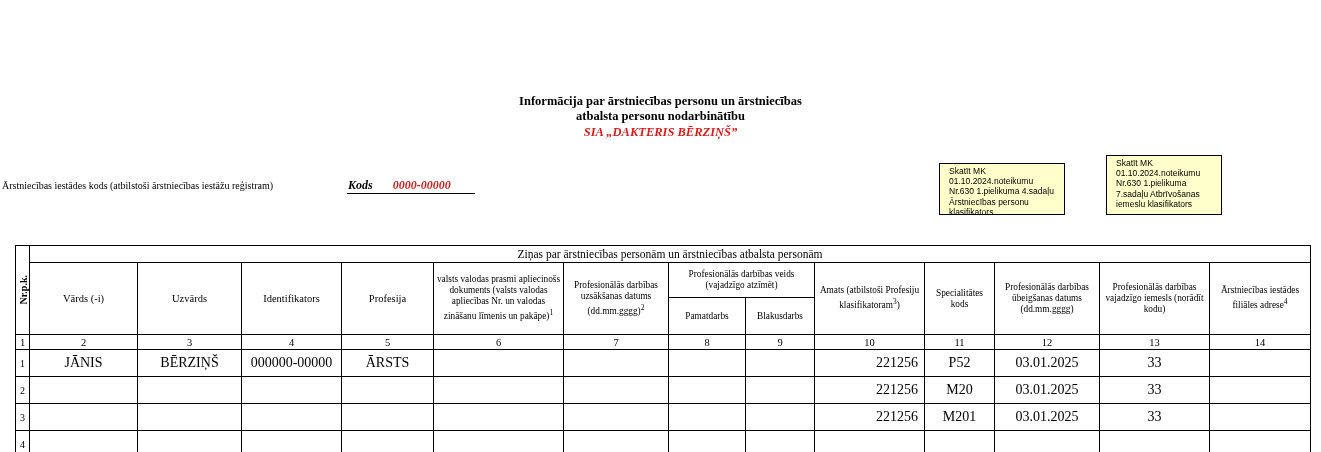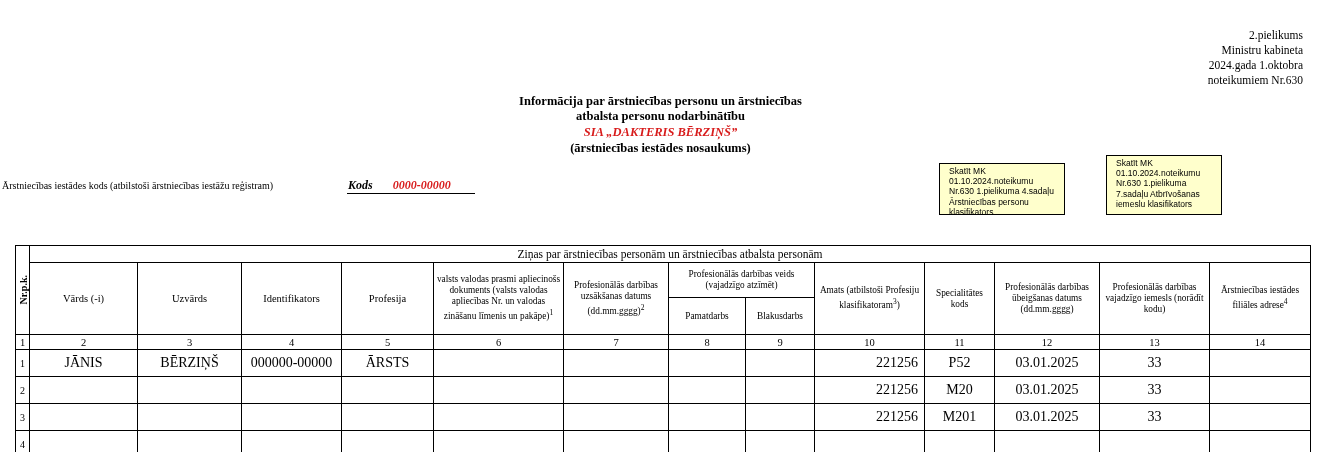--- a/index.html
+++ b/index.html
@@ -151,32 +151,25 @@
     font-size: 7.5px;
     vertical-align: super;
   }
   .nr-col { width: 14px; }
 </style>
 </head>
 <body>
 
 <div class="page">
 
-  <div class="doc-meta">
-    <div>2.pielikums</div>
-    <div>Ministru kabineta</div>
-    <div>2024.gada 1.oktobra</div>
-    <div>noteikumiem Nr.630</div>
-  </div>
 
   <div class="title-block">
     <div class="t1">Informācija par ārstniecības personu un ārstniecības</div>
     <div class="t1">atbalsta personu nodarbinātību</div>
     <div class="t-company">SIA „DAKTERIS BĒRZIŅŠ”</div>
-    <div class="t-sub">(ārstniecības iestādes nosaukums)</div>
   </div>
 
   <div class="code-row">Ārstniecības iestādes kods (atbilstoši ārstniecības iestāžu reģistram)</div>
   <div class="code-value">
     <span>Kods</span><span class="num">0000-00000</span>
   </div>
   <div class="code-underline"></div>
 
   <div class="note note-1">Skatīt MK 01.10.2024.noteikumu Nr.630  1.pielikuma 4.sadaļu Ārstniecības personu klasifikators</div>
   <div class="note note-2">Skatīt MK 01.10.2024.noteikumu Nr.630  1.pielikuma 7.sadaļu  Atbrīvošanas iemeslu klasifikators</div>

